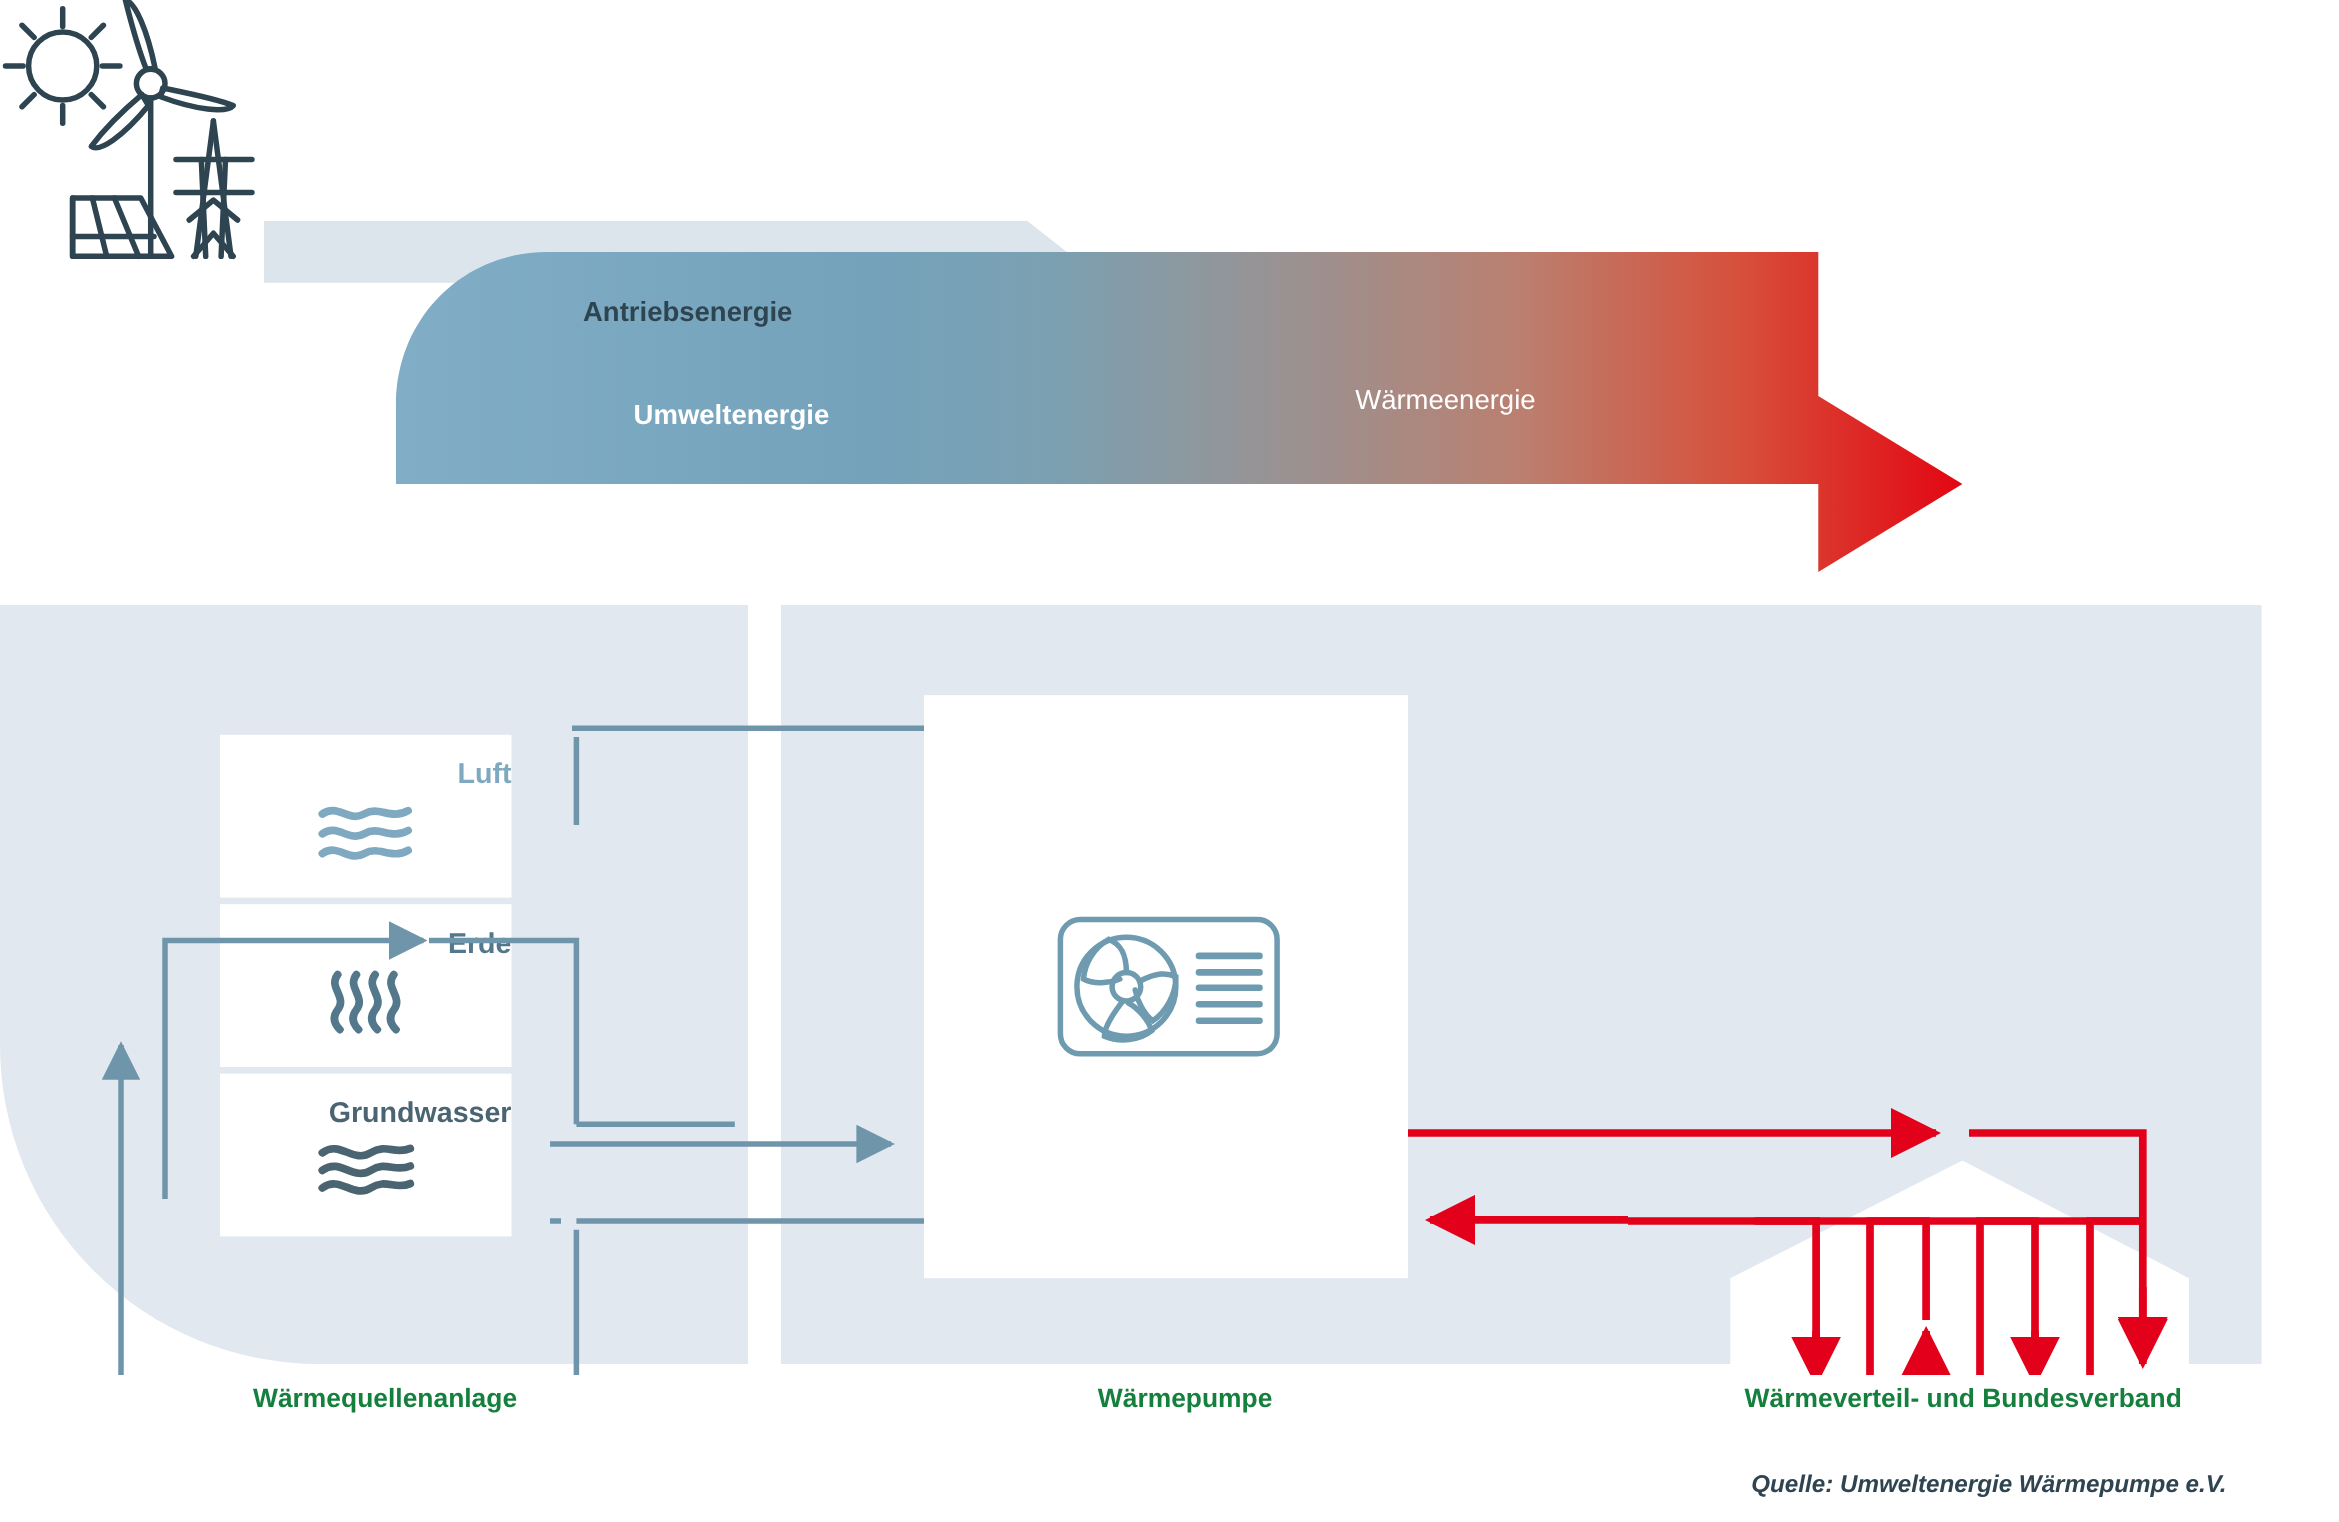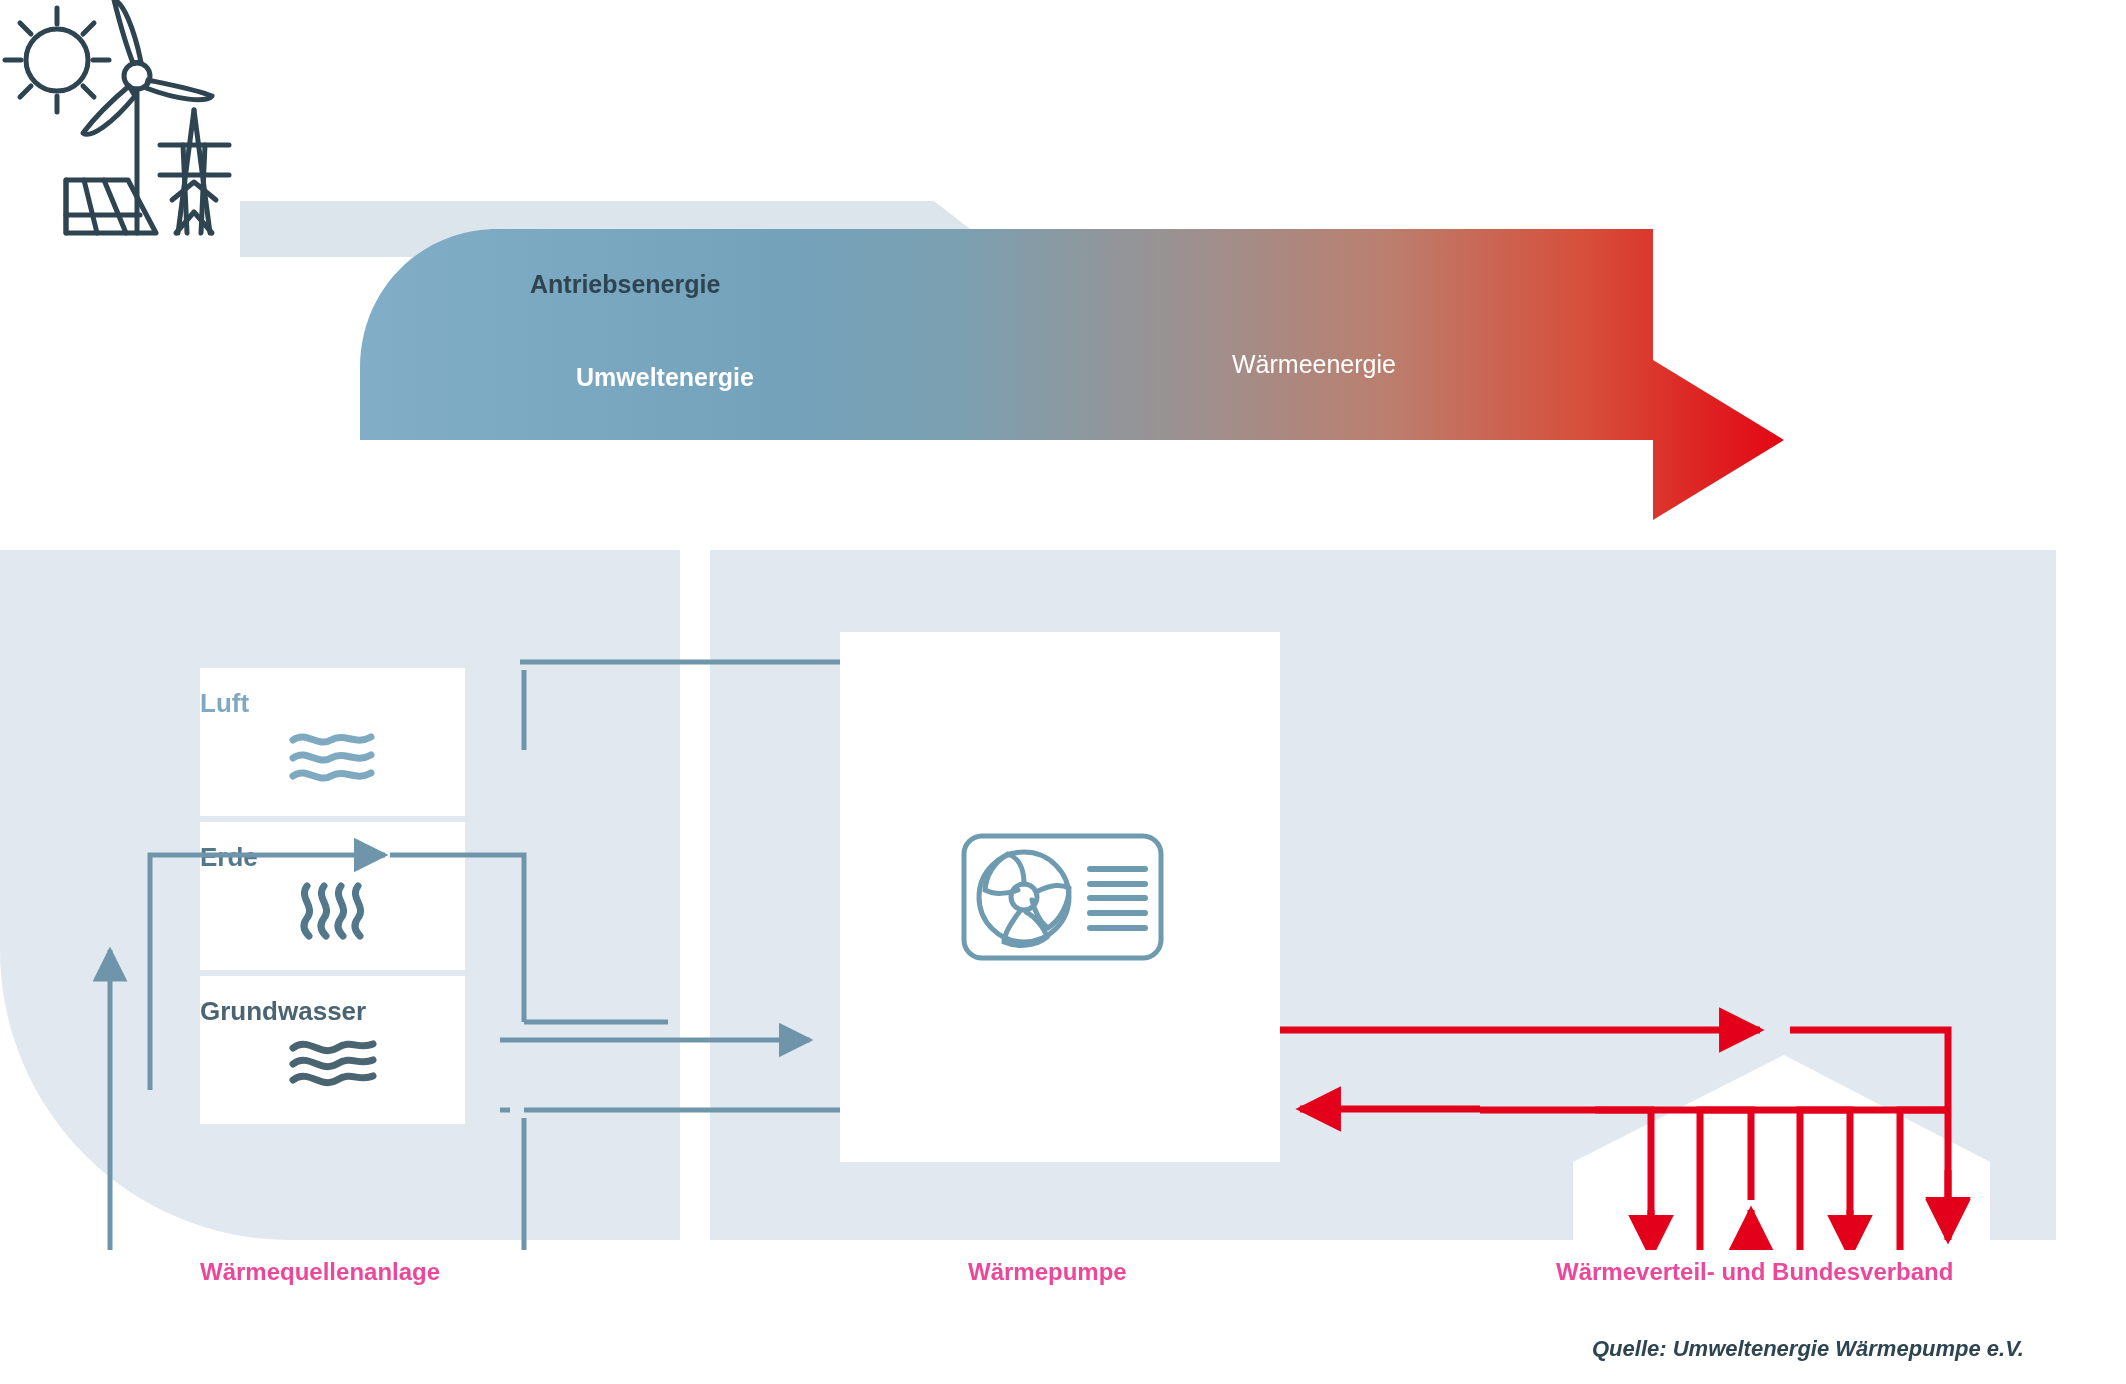--- a/index.html
+++ b/index.html
@@ -71,21 +71,21 @@
   .white-box { background: #ffffff; position: absolute; }
   #source-card-luft   { left: 200px; top: 668px; width: 265px; height: 148px; }
   #source-card-erde   { left: 200px; top: 822px; width: 265px; height: 148px; }
   #source-card-grund  { left: 200px; top: 976px; width: 265px; height: 148px; }
 
   #pump-white-box { left: 840px; top: 632px; width: 440px; height: 530px; }
 
   .source-card-title {
     position: absolute;
     width: 100%;
-    text-align: left;
+    text-align: right;
     font-size: 26px;
     font-weight: bold;
     top: 20px;
     left: 0;
   }
   .source-card-icon {
     position: absolute;
     left: 0; width: 100%;
     top: 58px;
     text-align: center;
@@ -97,22 +97,23 @@
   
   #connectors {
     left: 0px; top: 550px; width: 2126px; height: 700px;
   }
 
   
   .caption {
     position: absolute;
     font-size: 24px;
     font-weight: bold;
-    color: #ec4899;
+    color: #15803d;
     white-space: nowrap;
+    margin-left: 30px;
   }
   #caption-source { left: 200px; top: 1258px; }
   #caption-pump   { left: 968px; top: 1258px; }
   #caption-dist   { left: 1556px; top: 1258px; }
 
   #source-credit {
     position: absolute;
     right: 32px; top: 1336px;
     font-size: 22px;
     font-style: italic;

